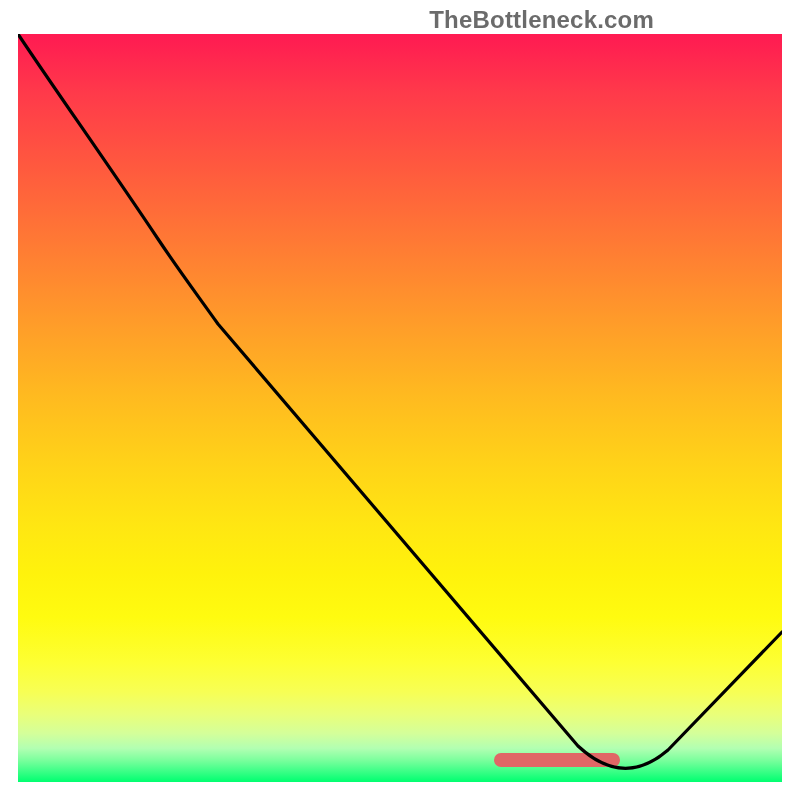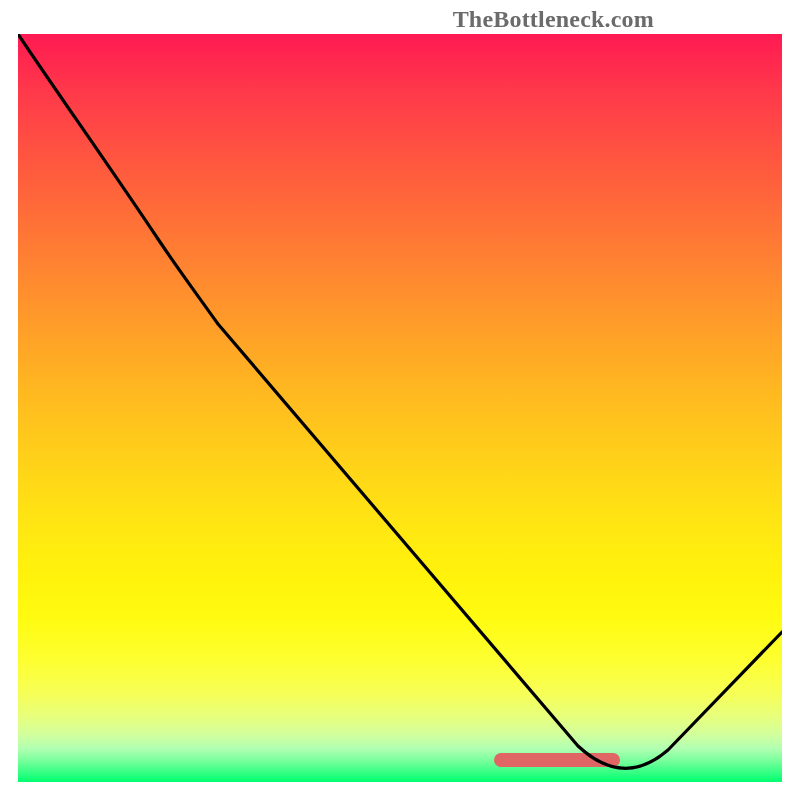--- a/index.html
+++ b/index.html
@@ -8,21 +8,20 @@
     width: 800px;
     height: 800px;
     background: #ffffff;
     font-family: Arial, Helvetica, sans-serif;
     overflow: hidden;
   }
   .stage {
     position: relative;
     width: 664px;
     height: 800px;
-    font-family: Liberation Serif, serif;
   }
   .watermark {
     position: absolute;
     top: 6px;
     right: 10px;
     font-size: 24px;
     font-weight: 600;
     color: #6b6b6b;
     letter-spacing: 0.2px;
     user-select: none;

